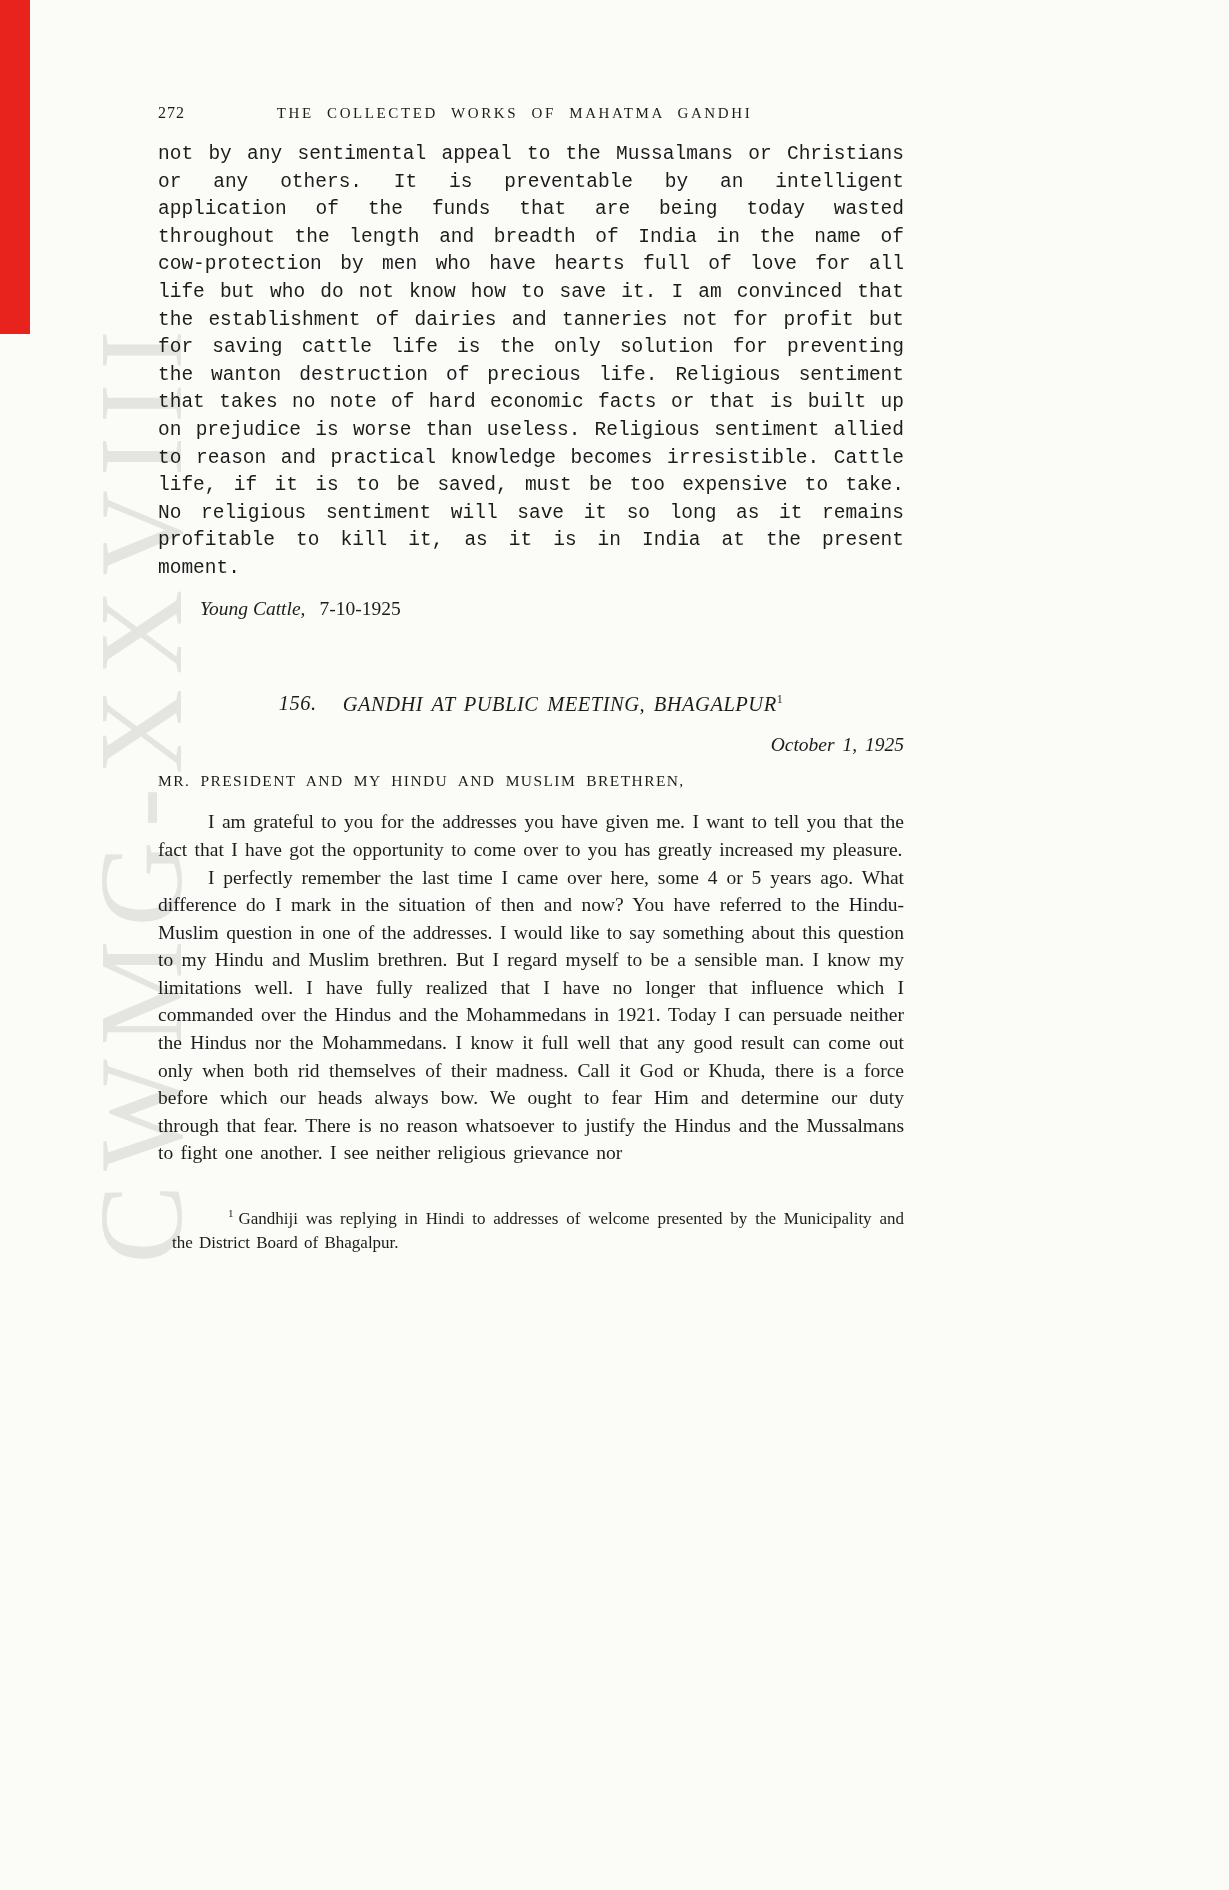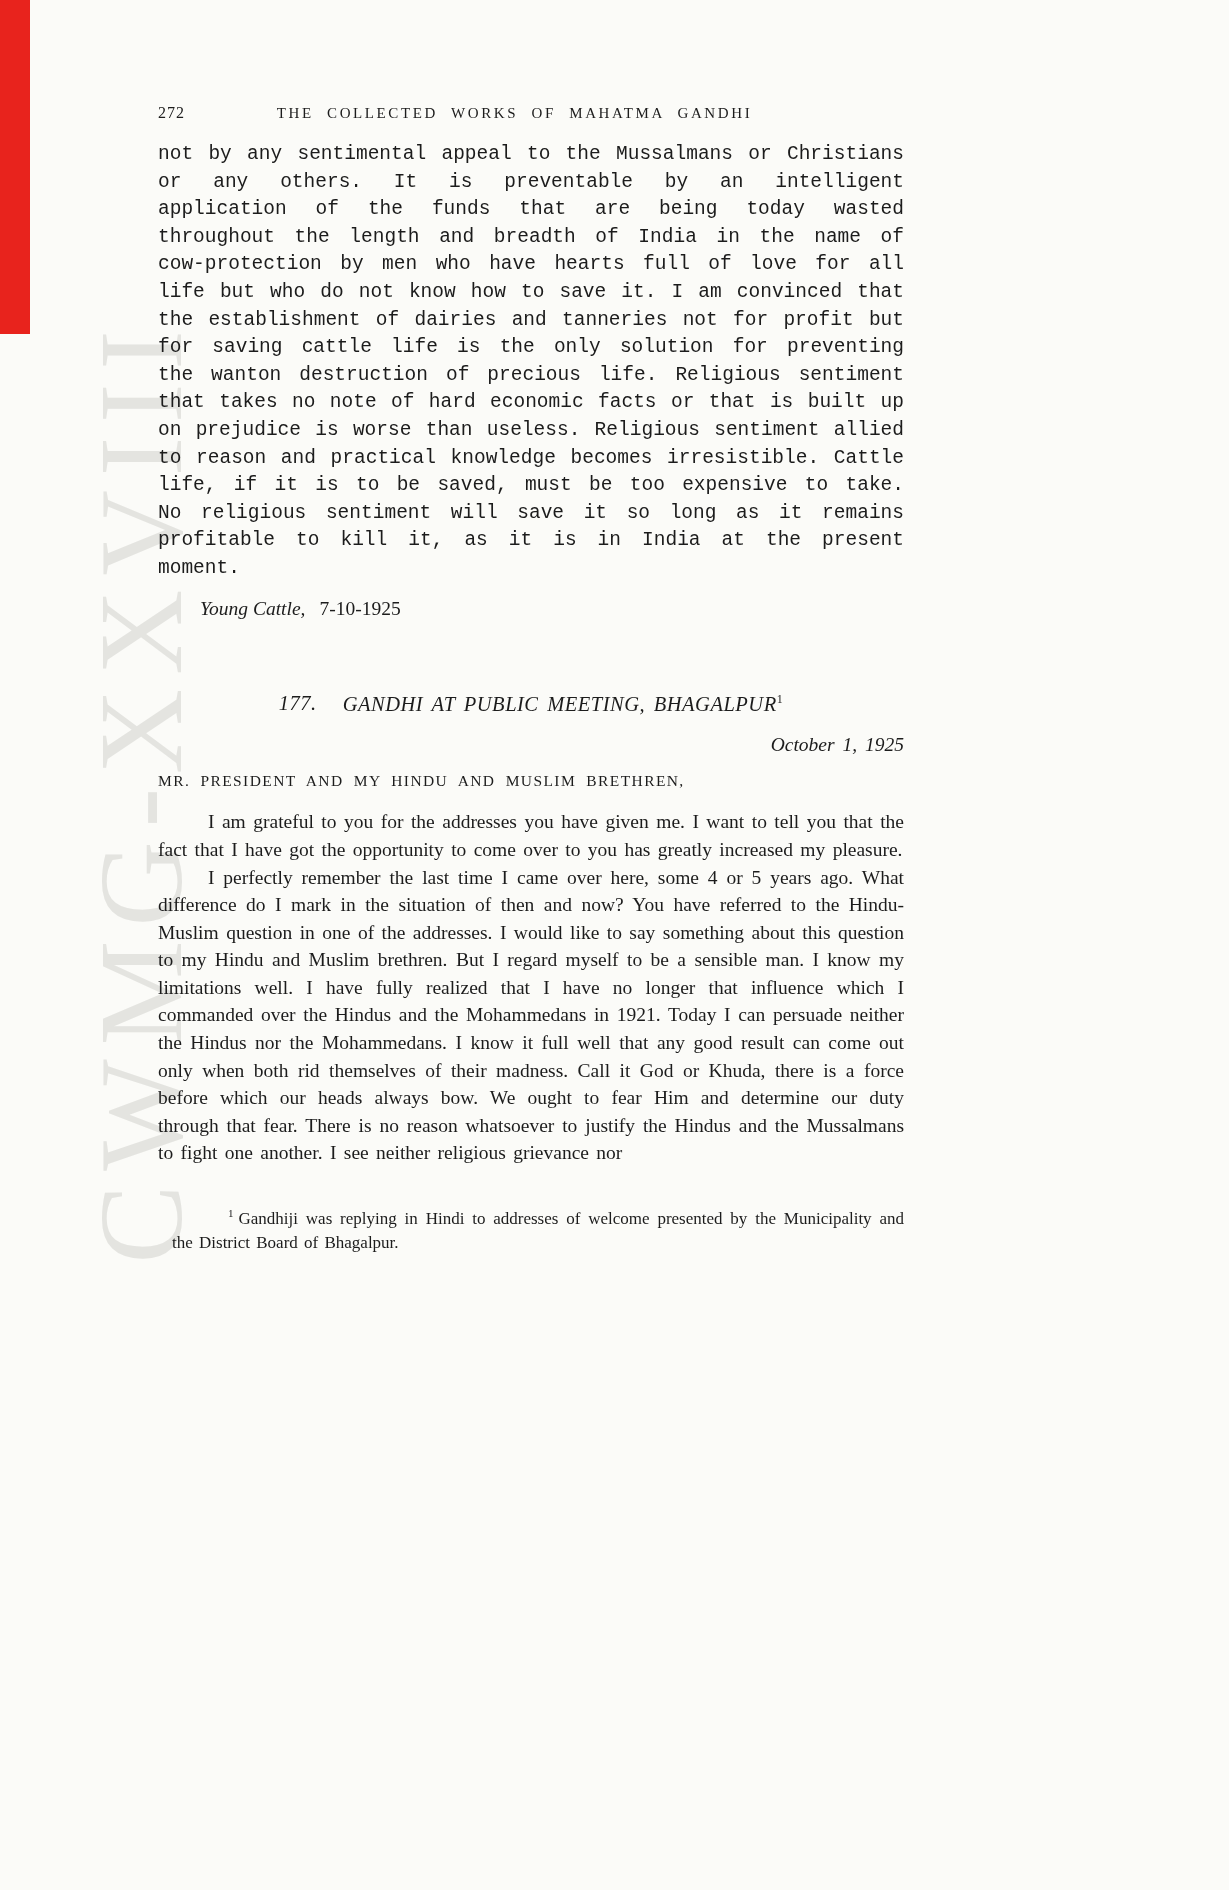--- a/index.html
+++ b/index.html
@@ -124,21 +124,21 @@
       <span class="running-title">THE COLLECTED WORKS OF MAHATMA GANDHI</span>
     </header>
 
     <p class="body-para para-first">not by any sentimental appeal to the Mussalmans or Christians or any others. It is preventable by an intelligent application of the funds that are being today wasted throughout the length and breadth of India in the name of cow-protection by men who have hearts full of love for all life but who do not know how to save it. I am convinced that the establishment of dairies and tanneries not for profit but for saving cattle life is the only solution for preventing the wanton destruction of precious life. Religious sentiment that takes no note of hard economic facts or that is built up on prejudice is worse than useless. Religious sentiment allied to reason and practical knowledge becomes irresistible. Cattle life, if it is to be saved, must be too expensive to take. No religious sentiment will save it so long as it remains profitable to kill it, as it is in India at the present moment.</p>
 
     <p class="source-line">
       <span class="source-title">Young Cattle,</span><span class="source-date">7-10-1925</span>
     </p>
 
     <h2 class="article-heading">
-      <span class="num">177.</span><span>GANDHI AT PUBLIC MEETING, BHAGALPUR</span><sup>1</sup>
+      <span class="num">156.</span><span>GANDHI AT PUBLIC MEETING, BHAGALPUR</span><sup>1</sup>
     </h2>
 
     <p class="article-date">October 1, 1925</p>
 
     <p class="salutation">MR. PRESIDENT AND MY HINDU AND MUSLIM BRETHREN,</p>
 
     <p class="body-para indent para-after-salutation">I am grateful to you for the addresses you have given me. I want to tell you that the fact that I have got the opportunity to come over to you has greatly increased my pleasure.</p>
 
     <p class="body-para indent">I perfectly remember the last time I came over here, some 4 or 5 years ago. What difference do I mark in the situation of then and now? You have referred to the Hindu-Muslim question in one of the addresses. I would like to say something about this question to my Hindu and Muslim brethren. But I regard myself to be a sensible man. I know my limitations well. I have fully realized that I have no longer that influence which I commanded over the Hindus and the Mohammedans in 1921. Today I can persuade neither the Hindus nor the Mohammedans. I know it full well that any good result can come out only when both rid themselves of their madness. Call it God or Khuda, there is a force before which our heads always bow. We ought to fear Him and determine our duty through that fear. There is no reason whatsoever to justify the Hindus and the Mussalmans to fight one another. I see neither religious grievance nor</p>
 

